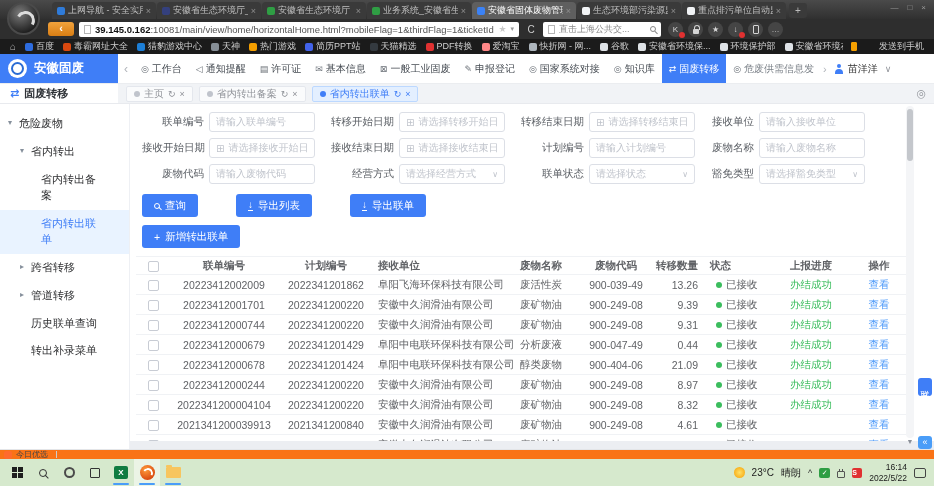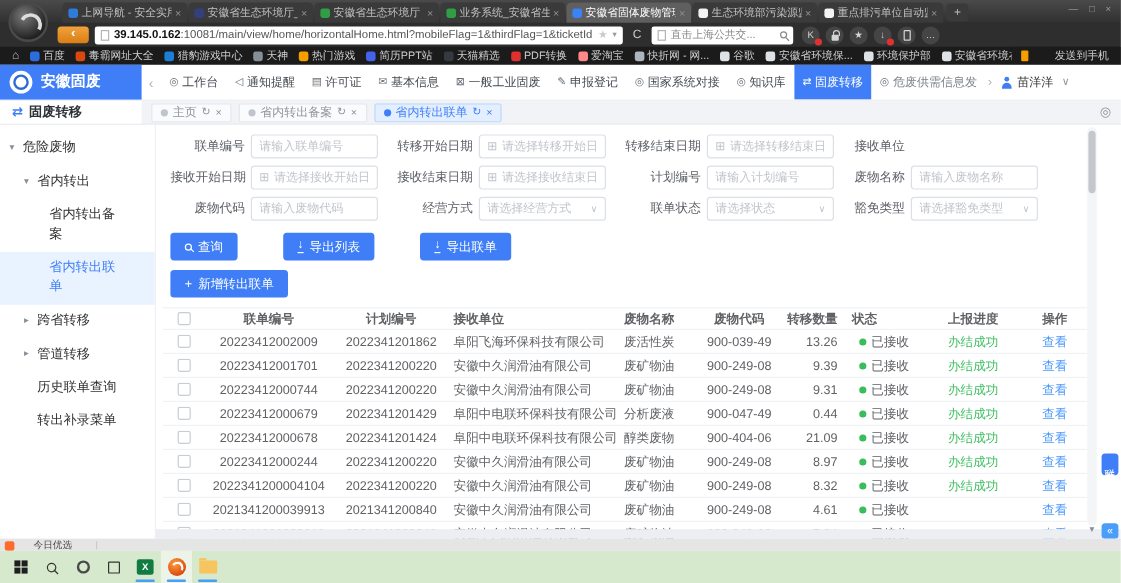--- a/index.html
+++ b/index.html
@@ -115,21 +115,21 @@
 .band{position:absolute;bottom:0;left:0;right:0;height:8px;background:#eceef2}
 .scrollbar{position:absolute;right:20px;top:106px;bottom:48px;width:8px;background:#f4f5f7;border-radius:4px}
 .sthumb{position:absolute;top:3px;left:1px;width:6px;height:52px;border-radius:3px;background:#c4c7cc}
 .sarrow{position:absolute;right:19px;bottom:39px;width:10px;height:10px;color:#8a8f98;font-size:7px;text-align:center;line-height:10px}
 
 
 .cs-widget{position:absolute;right:2px;top:378px;width:14px;background:#3f7ef7;border-radius:3px;color:#fff;writing-mode:vertical-rl;text-align:center;font-size:9px;letter-spacing:2px;padding:5px 0;line-height:14px}
 .cs-collapse{position:absolute;right:2px;top:436px;width:14px;height:13px;background:#4a9df8;border-radius:3px;color:#fff;font-size:9px;text-align:center;line-height:12px}
 
 
-.popupbar{position:absolute;left:0;right:0;bottom:27px;height:10px;background:#e5e5e5;border-top:1px solid #e3e5e8;display:flex;align-items:center;gap:16px;padding:0 4px;font-size:8px;color:#444}
+.popupbar{position:absolute;left:0;right:0;bottom:27px;height:10px;background:#f97316;border-top:1px solid #e3e5e8;display:flex;align-items:center;gap:4px;padding:0 4px;font-size:8px;color:#444}
 .popico{width:8px;height:8px;border-radius:2px;background:#ff6b2c;flex:none}
 .popdiv{width:1px;height:7px;background:#ccc;margin-left:4px}
 .taskbar{position:absolute;left:0;right:0;bottom:0;height:27px;background:#d6e9cd;display:flex;align-items:center;padding:0 4px}
 .tbico{width:26px;height:27px;display:flex;align-items:center;justify-content:center;position:relative;flex:none}
 .tbico.hl{background:rgba(255,255,255,.5)}
 .running::after{content:'';position:absolute;bottom:1px;left:5px;right:5px;height:2px;background:#4a9df8;border-radius:1px}
 .winlogo{width:11px;height:11px;display:grid;grid-template-columns:5px 5px;grid-template-rows:5px 5px;gap:1px}
 .winlogo i{background:#1f1f1f}
 .ring{width:11px;height:11px;border:2px solid #4a4a4a;border-radius:50%}
 .tview{width:10px;height:10px;border:1.5px solid #333;border-radius:1px}
@@ -400,20 +400,23 @@
         <div class="fbox">
           <span class="fcal">⊞</span>
           <span class="fph">请选择转移开始日期</span>
         </div>
         <div class="flabel">转移结束日期</div>
         <div class="fbox">
           <span class="fcal">⊞</span>
           <span class="fph">请选择转移结束日期</span>
         </div>
         <div class="flabel">接收单位</div>
+        <div class="fbox">
+          <span class="fph">请输入接收单位</span>
+        </div>
       </div>
       <div class="frow">
         <div class="flabel">接收开始日期</div>
         <div class="fbox">
           <span class="fcal">⊞</span>
           <span class="fph">请选择接收开始日期</span>
         </div>
         <div class="flabel">接收结束日期</div>
         <div class="fbox">
           <span class="fcal">⊞</span>
@@ -658,13 +661,27 @@
     </span>
   <span class="tbico running">
       <span class="xls">X</span>
     </span>
   <span class="tbico hl running">
       <span class="cheetah2"></span>
     </span>
   <span class="tbico running">
       <span class="folder"></span>
     </span>
+  <span class="tright">
+    <span class="sun"></span>
+    <span>23°C</span>
+    <span>晴朗</span>
+    <span class="expand">^</span>
+    <span class="chip g">✓</span>
+    <span class="plug"></span>
+    <span class="chip r">S</span>
+    <span class="clock">
+      <div>16:14</div>
+      <div>2022/5/22</div>
+    </span>
+    <span class="notif"></span>
+  </span>
 </div>
 
 </body></html>

